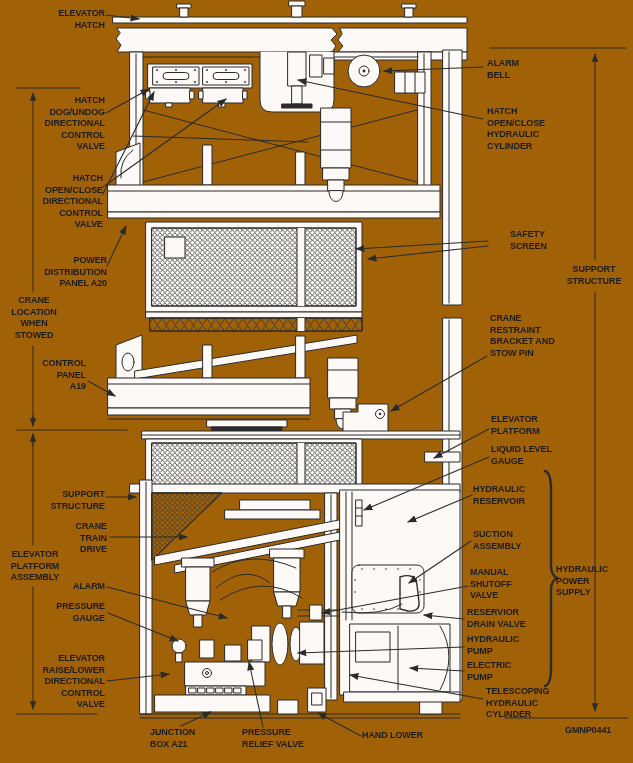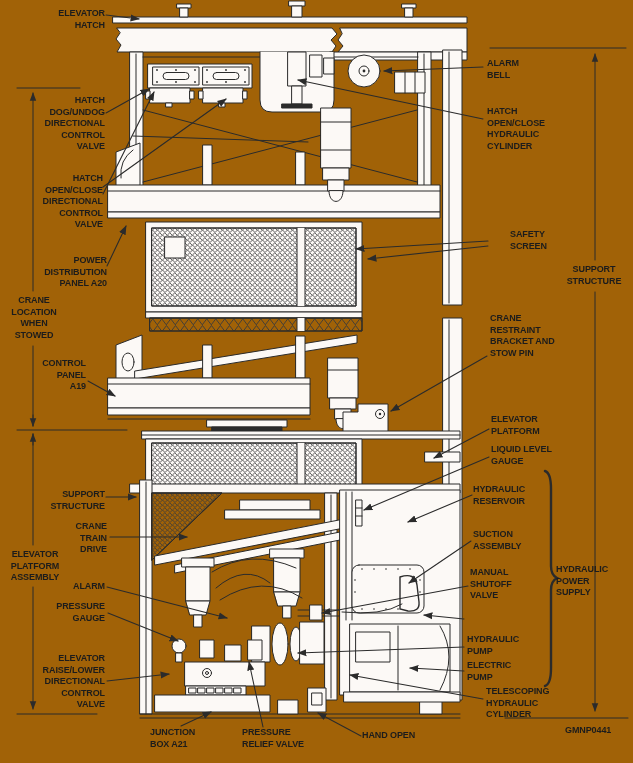--- a/index.html
+++ b/index.html
@@ -373,21 +373,21 @@
 GAUGE</div>
   <div class="lbl r" style="left:10px;top:653px;width:95px">ELEVATOR
 RAISE/LOWER
 DIRECTIONAL
 CONTROL
 VALVE</div>
   <div class="lbl" style="left:150px;top:727px;width:72px">JUNCTION
 BOX A21</div>
   <div class="lbl" style="left:242px;top:727px;width:90px">PRESSURE
 RELIEF VALVE</div>
-  <div class="lbl" style="left:362px;top:730px;width:75px">HAND OPEN</div>
+  <div class="lbl" style="left:362px;top:730px;width:75px">HAND LOWER</div>
   <div class="lbl" style="left:487px;top:58px;width:55px">ALARM
 BELL</div>
   <div class="lbl" style="left:487px;top:106px;width:80px">HATCH
 OPEN/CLOSE
 HYDRAULIC
 CYLINDER</div>
   <div class="lbl" style="left:510px;top:229px;width:60px">SAFETY
 SCREEN</div>
   <div class="lbl c" style="left:556px;top:264px;width:76px">SUPPORT
 STRUCTURE</div>
@@ -402,20 +402,22 @@
   <div class="lbl" style="left:473px;top:484px;width:80px">HYDRAULIC
 RESERVOIR</div>
   <div class="lbl" style="left:473px;top:529px;width:70px">SUCTION
 ASSEMBLY</div>
   <div class="lbl" style="left:470px;top:567px;width:62px">MANUAL
 SHUTOFF
 VALVE</div>
   <div class="lbl" style="left:556px;top:564px;width:72px">HYDRAULIC
 POWER
 SUPPLY</div>
+  <div class="lbl" style="left:467px;top:607px;width:88px">RESERVIOR
+DRAIN VALVE</div>
   <div class="lbl" style="left:467px;top:634px;width:70px">HYDRAULIC
 PUMP</div>
   <div class="lbl" style="left:467px;top:660px;width:62px">ELECTRIC
 PUMP</div>
   <div class="lbl" style="left:486px;top:686px;width:92px">TELESCOPING
 HYDRAULIC
 CYLINDER</div>
   <div class="lbl" style="left:565px;top:725px;width:62px">GMNP0441</div>
 </div>
 

